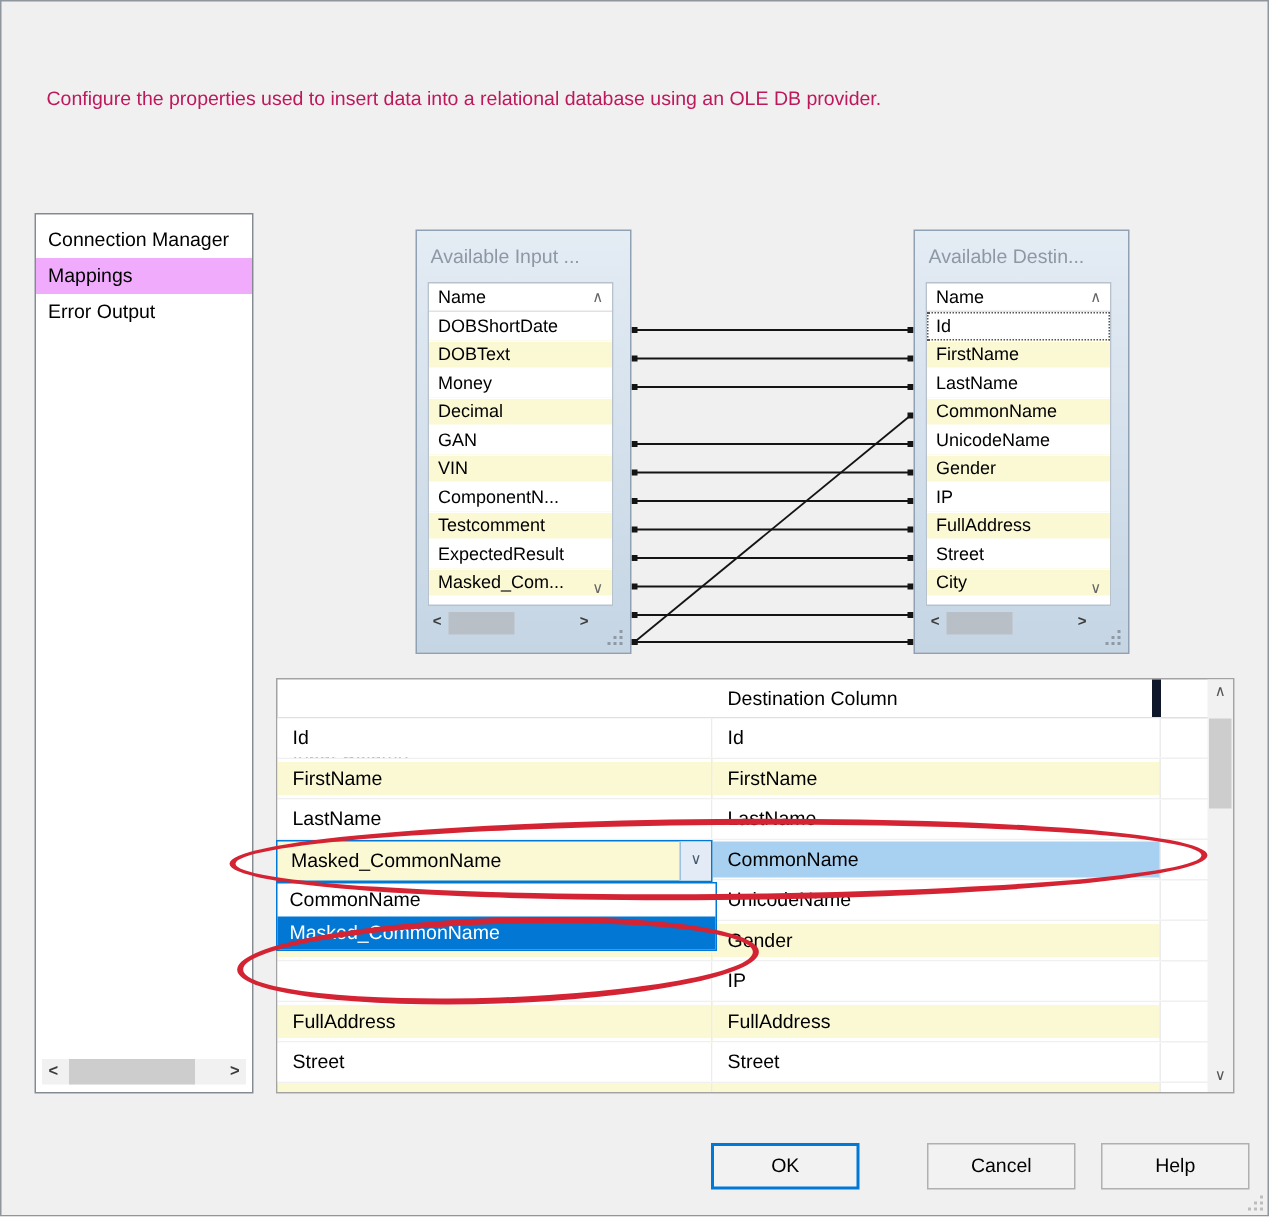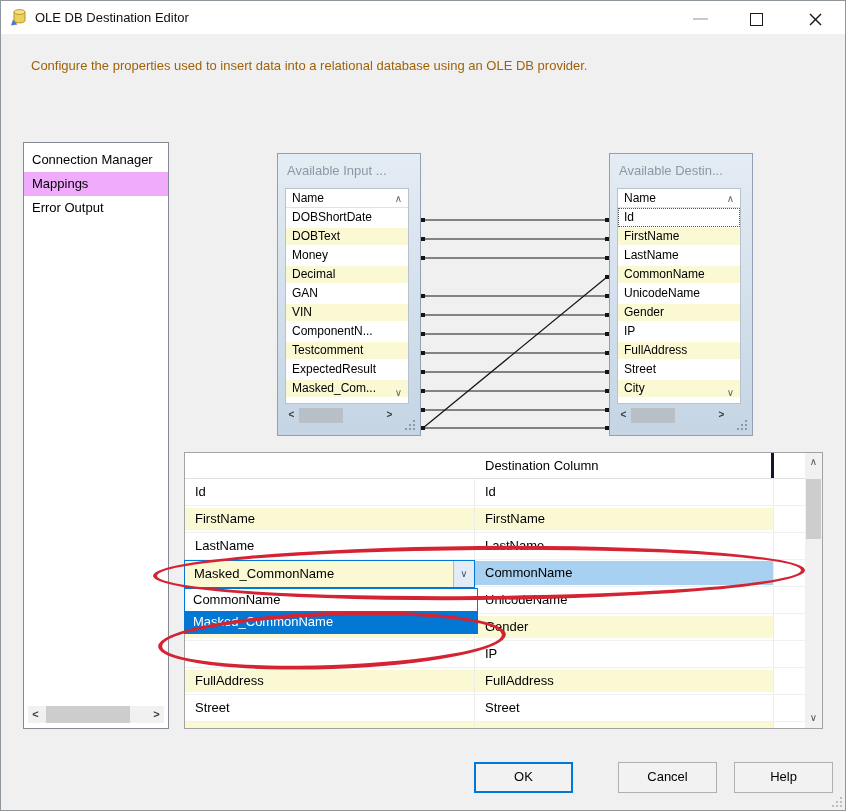--- a/index.html
+++ b/index.html
@@ -6,21 +6,21 @@
   *{box-sizing:border-box;}
   .window{position:relative;width:846px;height:811px;background:#f0f0f0;border:1px solid #8f969c;overflow:hidden;}
   
   .titlebar{position:absolute;left:0;top:0;right:0;height:33px;background:#fff;}
   .app-icon{position:absolute;left:9px;top:7px;width:18px;height:18px;}
   .win-title{position:absolute;left:34px;top:0;height:33px;line-height:33px;font-size:13px;color:#111;white-space:nowrap;}
   .btn-min{position:absolute;left:692px;top:17px;width:15px;height:2px;background:#c9c9c9;}
   .btn-max{position:absolute;left:749px;top:12px;width:13px;height:13px;border:1px solid #1a1a1a;background:#fff;}
   .btn-close{position:absolute;left:806px;top:10px;width:17px;height:17px;}
   
-  .desc{position:absolute;left:30px;top:57px;font-size:13px;color:#a16207;white-space:nowrap;}
+  .desc{position:absolute;left:30px;top:57px;font-size:13px;color:#be185d;white-space:nowrap;}
   
   .sidebar{position:absolute;left:22px;top:141px;width:146px;height:587px;background:#fff;border:1px solid #848a92;padding-left:31px;}
   .side-list{position:absolute;left:0;top:5px;right:0;}
   .side-item{height:24px;line-height:24px;padding-left:8px;font-size:13px;white-space:nowrap;overflow:hidden;}
   .side-item.selected{background:#f0abfc;}
   .side-scroll{position:absolute;left:4px;right:4px;bottom:5px;height:17px;background:#f1f1f1;}
   .sarrow{position:absolute;top:0;width:15px;height:17px;line-height:16px;text-align:center;font-size:11px;color:#3c3c3c;font-weight:bold;}
   .sarrow.left{left:0;}
   .sarrow.right{right:0;}
   .sthumb{position:absolute;left:18px;top:0;width:84px;height:17px;background:#cdcdcd;}
@@ -43,21 +43,21 @@
   .harrow.right{right:0;}
   .hthumb{position:absolute;left:14px;top:0;width:44px;height:15px;background:#b9bfc6;}
   .lgrip{position:absolute;right:4px;bottom:4px;}
   
   .lines-svg{position:absolute;left:420px;top:150px;width:188px;height:290px;}
   
   .grid{position:absolute;left:183px;top:451px;width:639px;height:277px;background:#fff;border:1px solid #a3a3a3;}
   .ghead{position:absolute;left:0;top:0;width:622px;height:26px;border-bottom:1px solid #e0e0e0;}
   .ghcell{position:absolute;top:0;height:25px;line-height:25px;font-size:13px;padding-left:10px;white-space:nowrap;}
   .ghcell.c1{left:0;width:290px;border-right:1px solid #ececec;margin-top:36px;}
-  .ghcell.c2{left:290px;width:299px;border-right:3px solid #0f172a;}
+  .ghcell.c2{left:290px;width:299px;border-right:6px solid #0f172a;}
   .grows{position:absolute;left:0;top:26px;width:622px;}
   .grow{position:relative;height:27px;border-bottom:1px solid #f0f0f0;}
   .grow.partial{height:6px;border-bottom:none;overflow:hidden;}
   .gcell{position:absolute;top:0;bottom:0;line-height:26px;font-size:13px;padding-left:10px;white-space:nowrap;overflow:hidden;}
   .gcell.in{left:0;width:290px;border-right:1px solid #ececec;}
   .gcell.dest{left:290px;width:299px;border-right:1px solid #ececec;}
   .tone-yellow{background:#fbf8d4;box-shadow:inset 0 2px 0 #fff,inset 0 -2px 0 #fff;}
   .tone-white{background:#fff;}
   .dest-selected{background:#a8d0f0;box-shadow:inset 0 1px 0 #fdfdfd,inset 0 -1px 0 #fdfdfd;}
   .partial .gcell{box-shadow:none;}
@@ -83,34 +83,20 @@
   .btn.ok{left:473px;border:2px solid #0078d7;line-height:26px;}
   .btn.cancel{left:617px;}
   .btn.help{left:733px;}
   .resize-grip{position:absolute;right:2px;bottom:2px;}
 </style>
 </head>
 <body>
 
 <div class="window">
 
-  <div class="titlebar">
-    <svg class="app-icon" viewBox="0 0 18 18">
-      <path d="M4 4 v8.5 a5.5 2.4 0 0 0 11 0 V4" fill="#ecd05c" stroke="#b69127" stroke-width="1"></path>
-      <ellipse cx="9.5" cy="4" rx="5.5" ry="2.4" fill="#f5e387" stroke="#b69127" stroke-width="1"></ellipse>
-      <polygon points="1,17.5 7.5,16.5 3,11.5" fill="#4a7ad0"></polygon>
-    </svg>
-    <span class="win-title">OLE DB Destination Editor</span>
-    <div class="btn-min"></div>
-    <div class="btn-max"></div>
-    <svg class="btn-close" viewBox="0 0 17 17">
-      <line x1="3" y1="3" x2="14" y2="14" stroke="#1a1a1a" stroke-width="1.4"></line>
-      <line x1="14" y1="3" x2="3" y2="14" stroke="#1a1a1a" stroke-width="1.4"></line>
-    </svg>
-  </div>
 
   <div class="desc">Configure the properties used to insert data into a relational database using an OLE DB provider.</div>
 
   <div class="sidebar">
     <div class="side-list">
         <div class="side-item">Connection Manager</div>
         <div class="side-item selected">Mappings</div>
         <div class="side-item">Error Output</div>
       </div>
     <div class="side-scroll">

